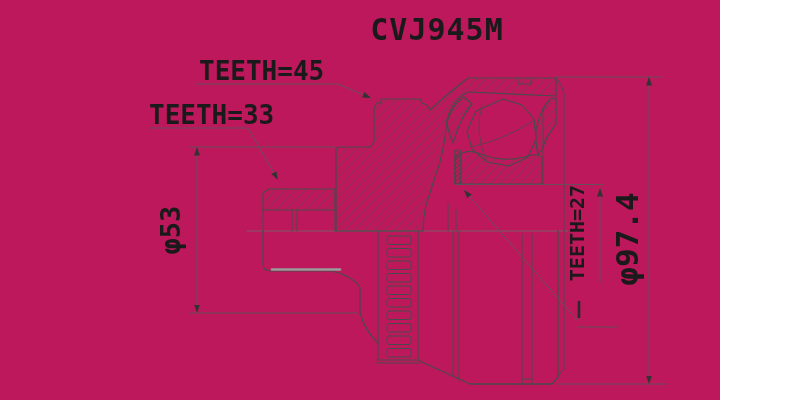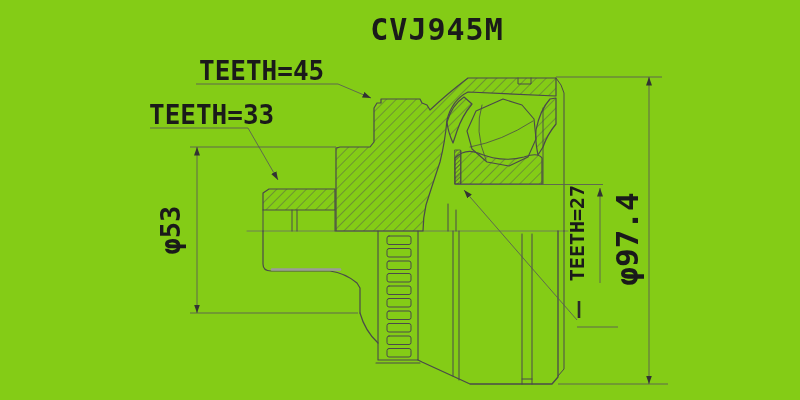--- a/index.html
+++ b/index.html
@@ -1,16 +1,16 @@
 <!DOCTYPE html>
 <html><head>
 <meta charset="utf-8">
 <style>
   html,body{margin:0;padding:0;background:#ffffff;}
-  #stage{position:relative;width:800px;height:400px;background:#84cc16;overflow:hidden;}
+  #stage{position:relative;width:720px;height:400px;background:#be185d;overflow:hidden;}
   svg{display:block;}
   .parts{stroke:#4a4a4a;stroke-width:1.2;fill:none;stroke-linejoin:round;stroke-linecap:round;}
   .dims{stroke:#585858;stroke-width:0.85;fill:none;}
   .shadow{stroke:#9b9b9b;stroke-width:2.6;fill:none;stroke-linecap:round;}
   .thicktick{stroke:#2a2a2a;stroke-width:2.6;fill:none;}
   text{fill:#1a1a1a;font-family:"DejaVu Sans Mono","Liberation Mono",monospace;font-weight:bold;}
   .t-title{font-size:30px;letter-spacing:1px;}
   .t-label{font-size:26px;}
   .t-dim{font-size:27px;}
   .t-dimsmall{font-size:20px;}

